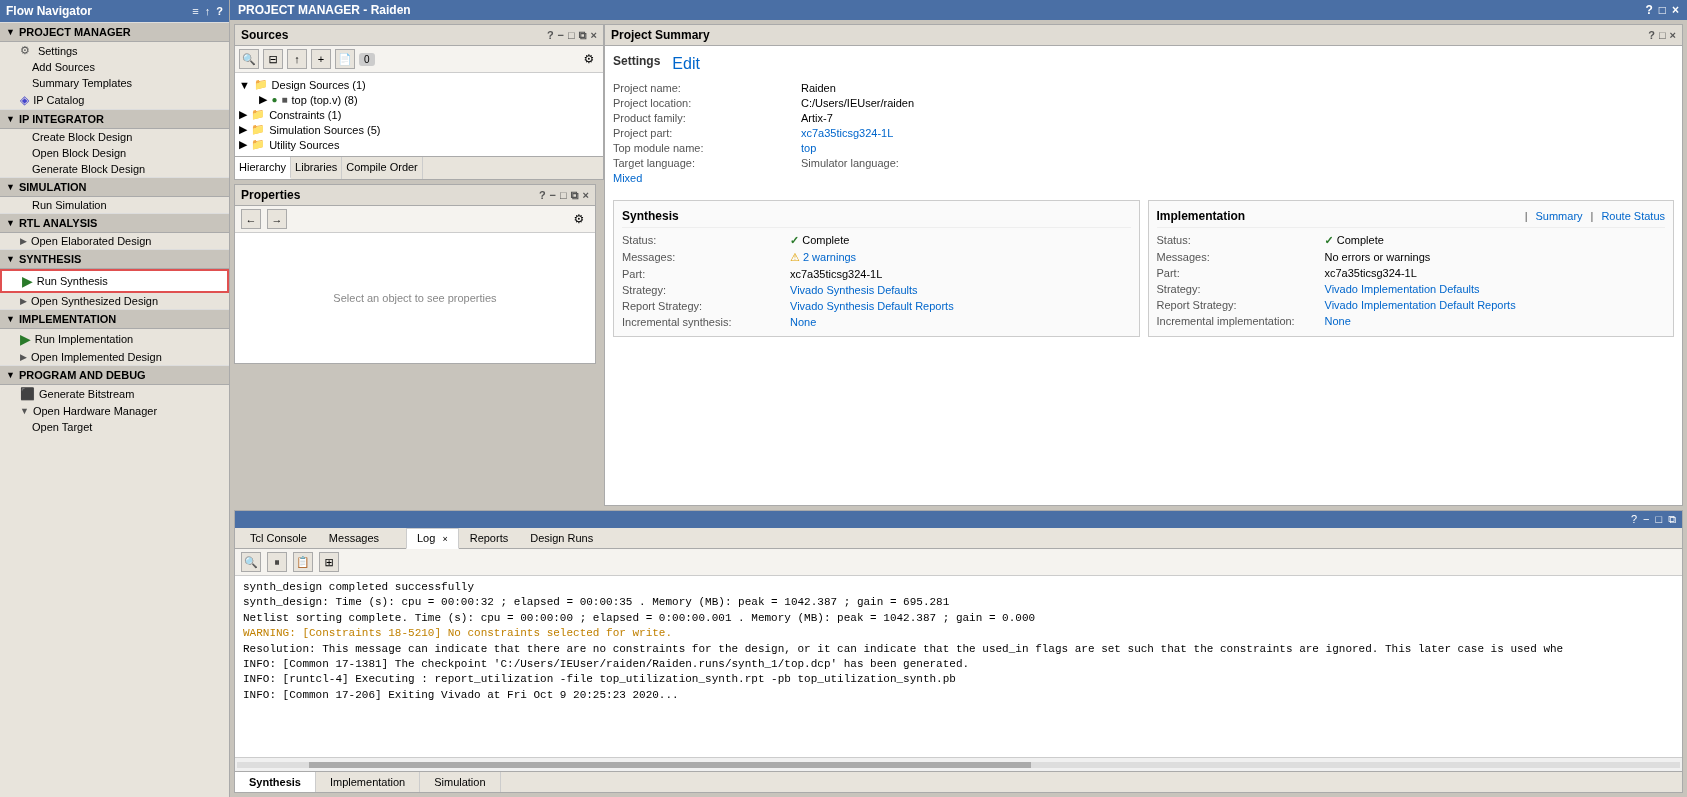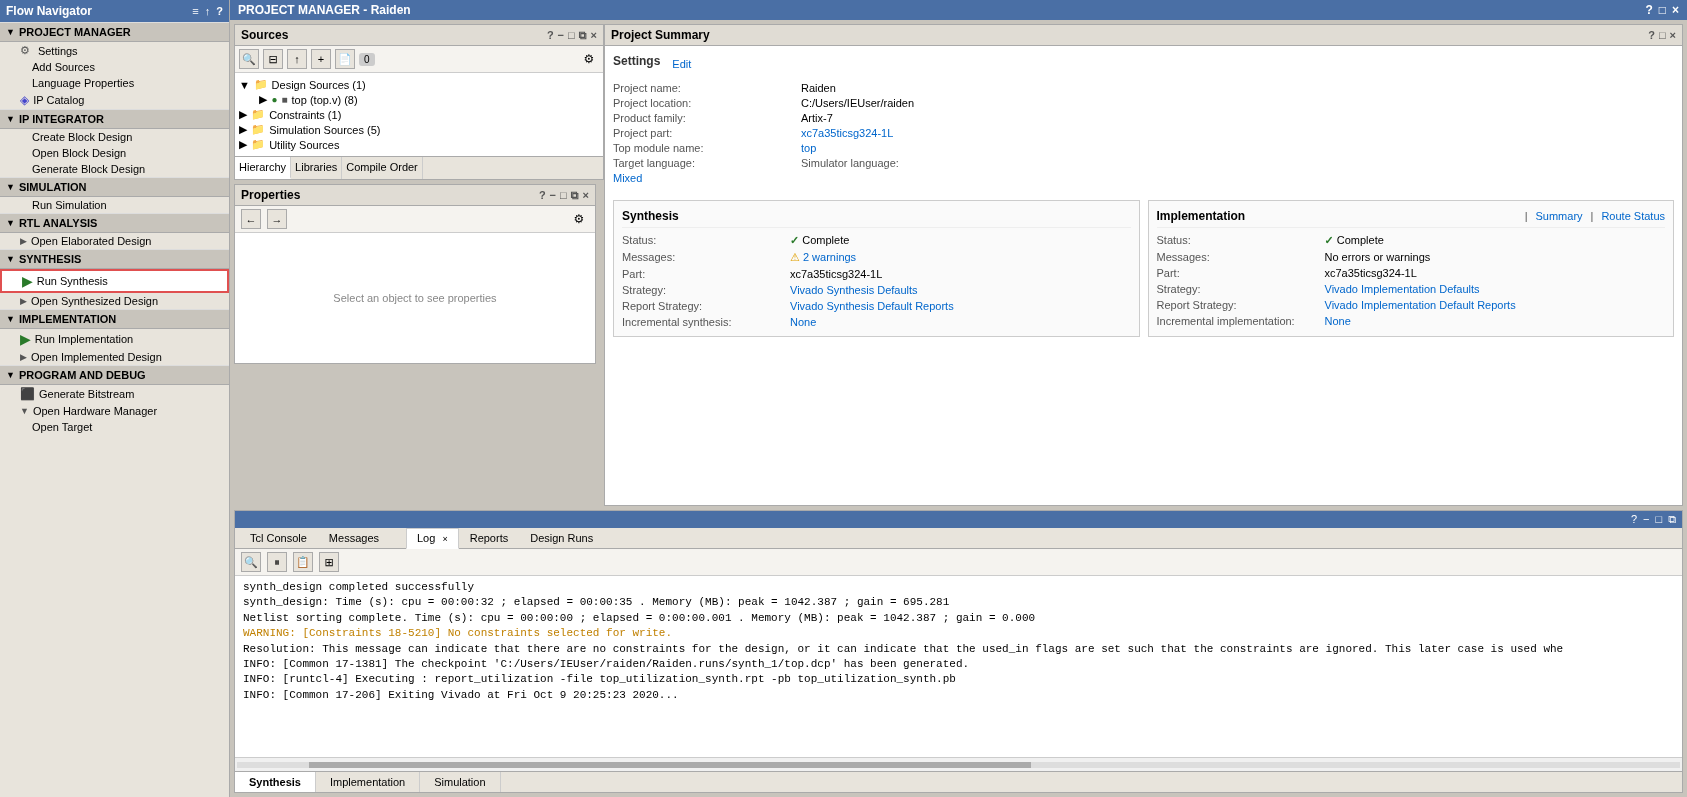--- a/index.html
+++ b/index.html
@@ -191,21 +191,21 @@
       overflow: hidden;
     }
     .ps-tabs { display: flex; border-bottom: 1px solid #ccc; padding: 4px 8px 0; gap: 8px; background: #f5f3ef; }
     .ps-tab { padding: 3px 10px; font-size: 11px; cursor: pointer; border: 1px solid transparent; }
     .ps-tab.active { background: white; border: 1px solid #ccc; border-bottom: 1px solid white; margin-bottom: -1px; }
 
     .ps-body { flex: 1; overflow-y: auto; padding: 8px; }
 
     .ps-section-title { font-size: 12px; font-weight: bold; margin-bottom: 6px; color: #333; }
     .ps-settings-header { display: flex; align-items: center; gap: 12px; margin-bottom: 8px; }
-    .edit-link { color: #0066cc; cursor: pointer; font-size: 11px; }
+    .edit-link { color: #0066cc; cursor: pointer; font-size: 16px; }
 
     .ps-grid { display: grid; grid-template-columns: 180px 1fr; gap: 3px 8px; font-size: 11px; margin-bottom: 16px; }
     .ps-label { color: #555; }
     .ps-value { color: #000; }
     .ps-link { color: #0066cc; cursor: pointer; }
 
     .ps-cards { display: flex; gap: 8px; }
     .ps-card {
       flex: 1;
       border: 1px solid #ccc;
@@ -323,21 +323,21 @@
         <span>PROJECT MANAGER</span>
       </div>
       <div class="nav-item">
         <span class="settings-gear">⚙</span>
         <span>Settings</span>
       </div>
       <div class="nav-sub-item">
         <span>Add Sources</span>
       </div>
       <div class="nav-sub-item">
-        <span>Language Properties</span>
+        <span>Summary Templates</span>
       </div>
       <div class="nav-item">
         <span class="ip-icon">◈</span>
         <span>IP Catalog</span>
       </div>
 
       <div class="nav-section-header">
         <span class="arrow">▼</span>
         <span>IP INTEGRATOR</span>
       </div>

